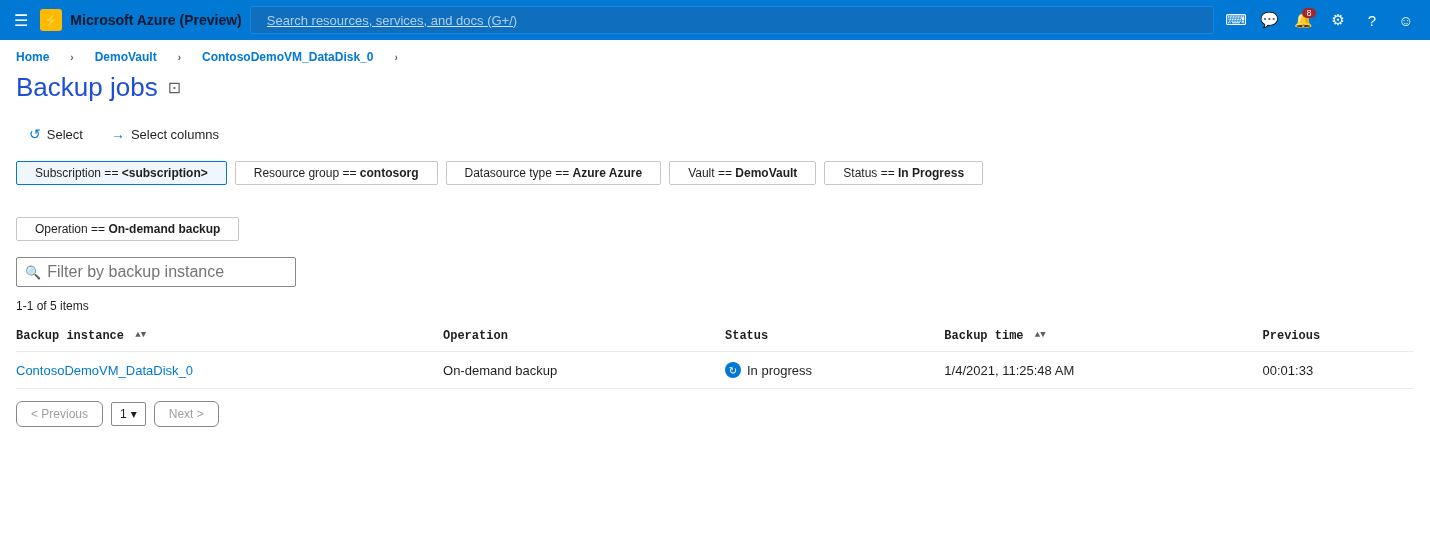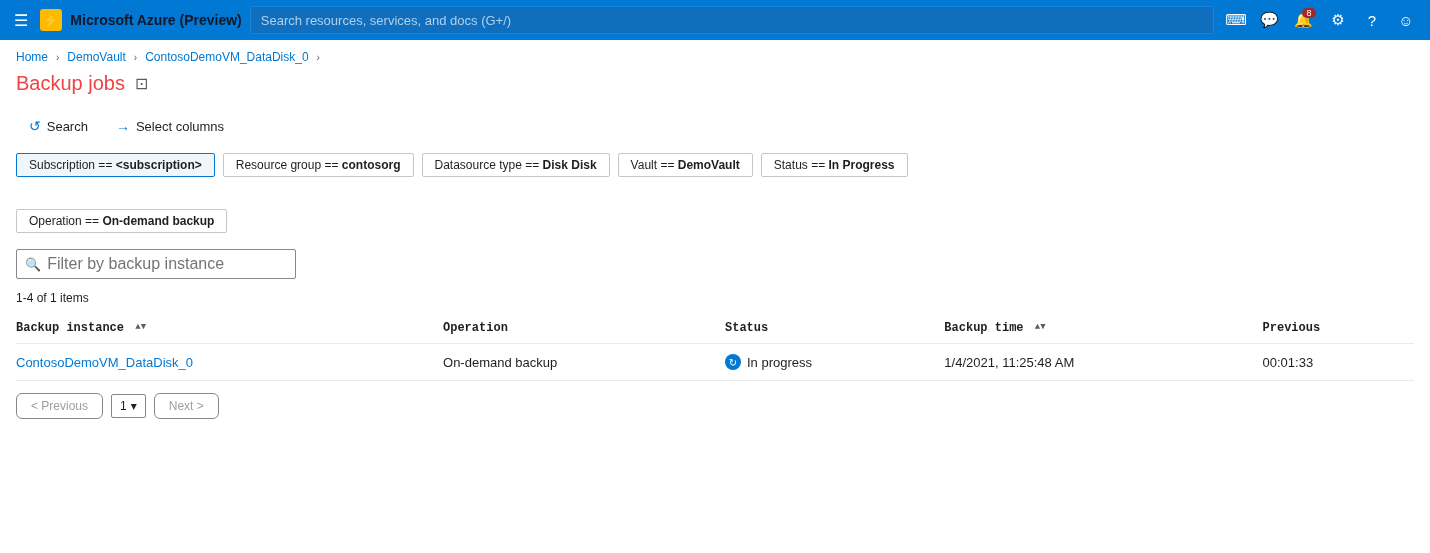--- a/index.html
+++ b/index.html
@@ -36,23 +36,24 @@
       justify-content: center;
       font-size: 13px;
     }
     .topbar-search {
       flex: 1;
       background: #106ebe;
       border: 1px solid #1a86d9;
       border-radius: 2px;
       height: 28px;
       color: #cce4f7;
-      padding: 0 10px;
+      padding: 0 16px;
       font-size: 13px;
       outline: none;
+      text-decoration: underline;
     }
     .topbar-search::placeholder { color: #b0d0ea; }
     .topbar-actions {
       display: flex;
       align-items: center;
       gap: 6px;
       color: #fff;
       font-size: 15px;
     }
     .topbar-icon-btn {
@@ -77,39 +78,40 @@
       border-radius: 8px;
       padding: 0 3px;
       min-width: 14px;
       text-align: center;
     }
 
     
     .breadcrumb {
       display: flex;
       align-items: center;
-      gap: 8px;
+      gap: 21px;
       padding: 10px 16px 4px;
       font-size: 12px;
       color: #0078d4;
+      font-weight: bold;
     }
     .breadcrumb a { color: #0078d4; text-decoration: none; }
     .breadcrumb-sep { color: #605e5c; font-size: 10px; }
 
     
     .page-header {
       display: flex;
       align-items: center;
       gap: 10px;
       padding: 4px 16px 16px;
     }
     .page-title {
-      font-size: 20px;
+      font-size: 26px;
       font-weight: 300;
-      color: #ef4444;
+      color: #1d4ed8;
     }
     .page-header-icon {
       font-size: 16px;
       color: #605e5c;
       cursor: pointer;
     }
 
     
     .toolbar {
       display: flex;
@@ -135,21 +137,21 @@
     .filters {
       display: flex;
       flex-wrap: wrap;
       gap: 8px;
       padding: 0 16px 12px;
       align-items: center;
     }
     .filter-tag {
       display: inline-flex;
       align-items: flex-start;
-      padding: 4px 12px;
+      padding: 4px 18px;
       border: 1px solid #c8c6c4;
       border-radius: 2px;
       font-size: 12px;
       background: #fff;
       white-space: nowrap;
     }
     .filter-tag.active {
       background: #eff6fc;
       border-color: #0078d4;
     }
@@ -314,37 +316,37 @@
   </div>
 
   <div class="page-header">
     <h1 class="page-title">Backup jobs</h1>
     <span class="page-header-icon" title="Print">⊡</span>
   </div>
 
   <div class="toolbar">
     <button class="toolbar-btn">
       <span class="btn-icon">↺</span>
-      <span>Search</span>
+      <span>Select</span>
     </button>
     <button class="toolbar-btn">
       <span class="btn-icon">→</span>
       <span>Select columns</span>
     </button>
   </div>
 
   <div class="filters">
     <span class="filter-tag active">
       <span>Subscription == <b>&lt;subscription&gt;</b></span>
     </span>
     <span class="filter-tag">
       <span>Resource group == <b>contosorg</b></span>
     </span>
     <span class="filter-tag">
-      <span>Datasource type == <b>Disk Disk</b></span>
+      <span>Datasource type == <b>Azure Azure</b></span>
     </span>
     <span class="filter-tag">
       <span>Vault == <b>DemoVault</b></span>
     </span>
     <span class="filter-tag">
       <span>Status == <b>In Progress</b></span>
     </span>
   </div>
 
   <div class="filter-tag-row2">
@@ -353,21 +355,21 @@
     </span>
   </div>
 
   <div class="search-row">
     <div class="search-box">
       <span class="search-icon">🔍</span>
       <input type="text" placeholder="Filter by backup instance" style="">
     </div>
   </div>
 
-  <div class="items-count">1-4 of 1 items</div>
+  <div class="items-count">1-1 of 5 items</div>
 
   <div class="table-wrap">
     <table>
       <thead>
         <tr>
           <th>
             <span>Backup instance</span>
             <span class="sort-icon">▲▼</span>
           </th>
           <th>

